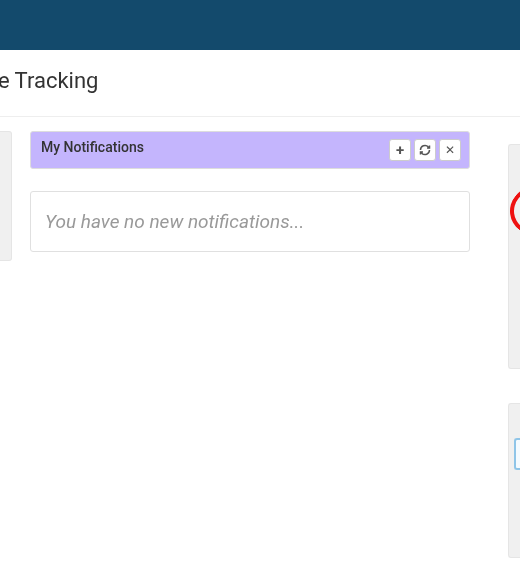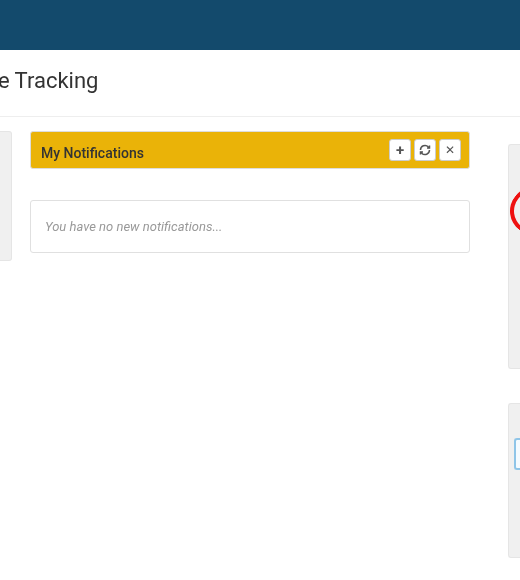--- a/index.html
+++ b/index.html
@@ -41,26 +41,26 @@
       border: 1px solid #e5e5e5;
       border-radius: 0 3px 3px 0;
       height: 130px;
       margin-right: 18px;
       border-left: none;
     }
     .notifications-panel {
       width: 440px;
     }
     .panel-header {
-      background: #eab308;
+      background: #c4b5fd;
       border: 1px solid #ddd;
       border-radius: 3px;
       padding: 7px 8px 7px 10px;
       display: flex;
-      align-items: flex-end;
+      align-items: flex-start;
       justify-content: space-between;
       font-size: 14px;
       color: #333;
     }
     .panel-header-title {
       font-weight: 500;
     }
     .panel-actions {
       display: flex;
       gap: 3px;
@@ -73,25 +73,25 @@
       border-radius: 3px;
       display: flex;
       align-items: center;
       justify-content: center;
       cursor: pointer;
       font-size: 13px;
       color: #555;
       line-height: 1;
     }
     .panel-body {
-      margin-top: 31px;
+      margin-top: 22px;
       border: 1px solid #e0e0e0;
       border-radius: 3px;
       padding: 18px 14px;
-      font-size: 13px;
+      font-size: 19px;
       font-style: italic;
       color: #999;
     }
     .right-edge {
       position: absolute;
       right: -2px;
       top: 144px;
       width: 14px;
     }
     .right-stub-1 {

